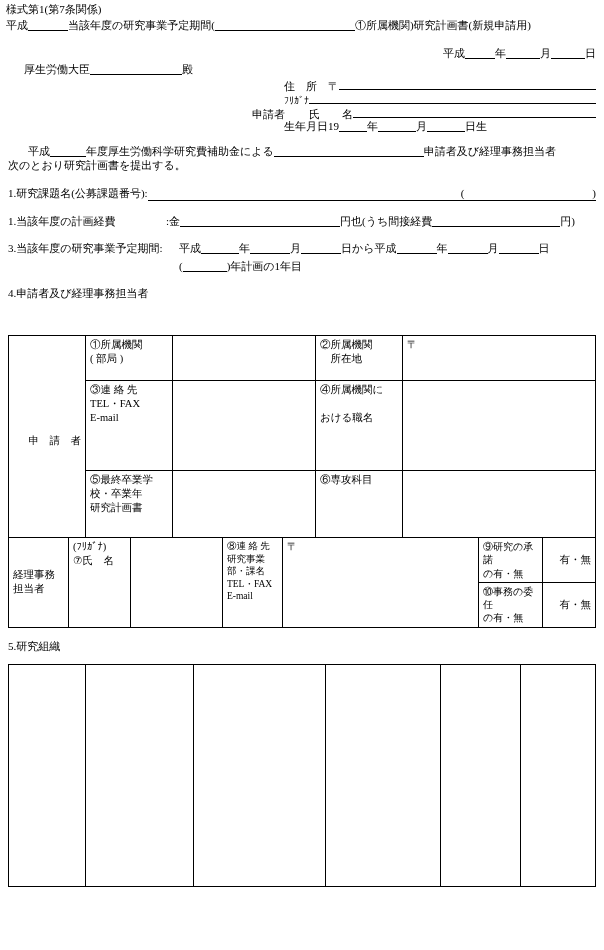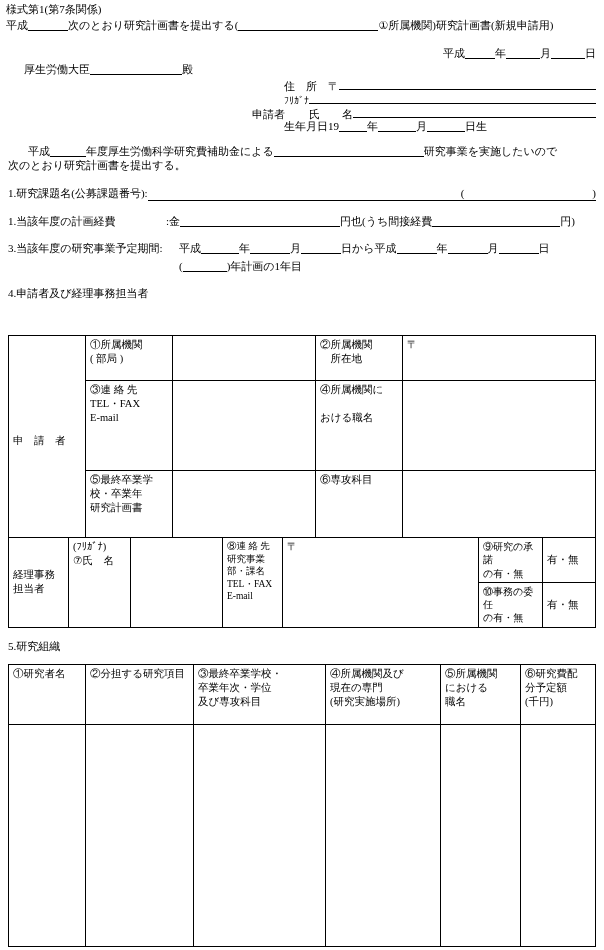--- a/index.html
+++ b/index.html
@@ -12,29 +12,29 @@
   .absline{position:absolute;display:flex;align-items:baseline;white-space:nowrap}
   .blank{display:inline-block;border-bottom:1px solid #000;height:12px;vertical-align:-2px}
   .grow{flex:1;border-bottom:1px solid #000;height:12px;margin-bottom:-2px}
   .lblw{display:inline-block}
   .fillgroup{flex:1;border-bottom:1px solid #000;display:flex;justify-content:flex-end;align-items:flex-end;margin-bottom:-2px}
   .sp{display:inline-block}
   table{position:absolute;left:8px;width:588px;border-collapse:collapse;table-layout:fixed;background:#fff}
   td{border:1px solid #000;vertical-align:top;padding:2px 4px;font-size:10.5px;line-height:1.32;overflow:hidden}
   .pre{white-space:pre-line}
   .vc{vertical-align:middle}
-  .tc{text-align:left}
+  .tc{text-align:right}
 </style>
 </head>
 <body>
 
 <div class="abs" style="left:6px;top:3px">様式第1(第7条関係)</div>
 
 <div class="abs" style="left:6px;top:18px">
-  <span>平成</span><span class="blank" style="width:40px"></span><span>次のとおり研究計画書を提出する(</span><span class="blank" style="width:140px"></span><span>①所属機関)研究計画書(新規申請用)</span>
+  <span>平成</span><span class="blank" style="width:40px"></span><span>当該年度の研究事業予定期間(</span><span class="blank" style="width:140px"></span><span>①所属機関)研究計画書(新規申請用)</span>
 </div>
 
 <div class="abs" style="left:443px;top:46px">
   <span>平成</span><span class="blank" style="width:30px"></span><span>年</span><span class="blank" style="width:34px"></span><span>月</span><span class="blank" style="width:34px"></span><span>日</span>
 </div>
 
 <div class="abs" style="left:24px;top:62px">
   <span>厚生労働大臣</span><span class="blank" style="width:92px"></span><span>殿</span>
 </div>
 
@@ -52,21 +52,21 @@
   <span style="margin-right:24px">申請者</span>
     <span>氏　　名</span>
     <span class="grow"></span>
 </div>
 
 <div class="abs" style="left:284px;top:119px">
   <span style="margin-right:0">生年月日</span><span>19</span><span class="blank" style="width:28px"></span><span>年</span><span class="blank" style="width:38px"></span><span>月</span><span class="blank" style="width:38px"></span><span>日生</span>
 </div>
 
 <div class="abs" style="left:28px;top:144px">
-  <span>平成</span><span class="blank" style="width:36px"></span><span>年度厚生労働科学研究費補助金による</span><span class="blank" style="width:150px"></span><span>研究事業を実施したいので</span>
+  <span>平成</span><span class="blank" style="width:36px"></span><span>年度厚生労働科学研究費補助金による</span><span class="blank" style="width:150px"></span><span>申請者及び経理事務担当者</span>
 </div>
 <div class="abs" style="left:8px;top:159px">次のとおり研究計画書を提出する。</div>
 
 <div class="absline" style="left:8px;top:187px;right:8px">
   <span style="margin-right:0">1.研究課題名(公募課題番号):</span>
   <span class="fillgroup">
     <span>(</span>
       <span class="sp" style="width:128px"></span>
       <span>)</span>
   </span>
@@ -164,36 +164,20 @@
 <table style="top:664px">
   <colgroup>
     <col style="width:77px">
       <col style="width:108px">
       <col style="width:132px">
       <col style="width:115px">
       <col style="width:80px">
       <col>
   </colgroup>
   <tbody>
-    <tr style="height:60px">
-      <td class="pre">①研究者名</td>
-      <td class="pre">②分担する研究項目</td>
-      <td class="pre">③最終卒業学校・
-卒業年次・学位
-及び専攻科目</td>
-      <td class="pre">④所属機関及び
-現在の専門
-(研究実施場所)</td>
-      <td class="pre">⑤所属機関
-における
-職名</td>
-      <td class="pre">⑥研究費配
-分予定額
-(千円)</td>
-    </tr>
     <tr style="height:222px">
       <td></td>
       <td></td>
       <td></td>
       <td></td>
       <td></td>
       <td></td>
     </tr>
   </tbody>
 </table>

